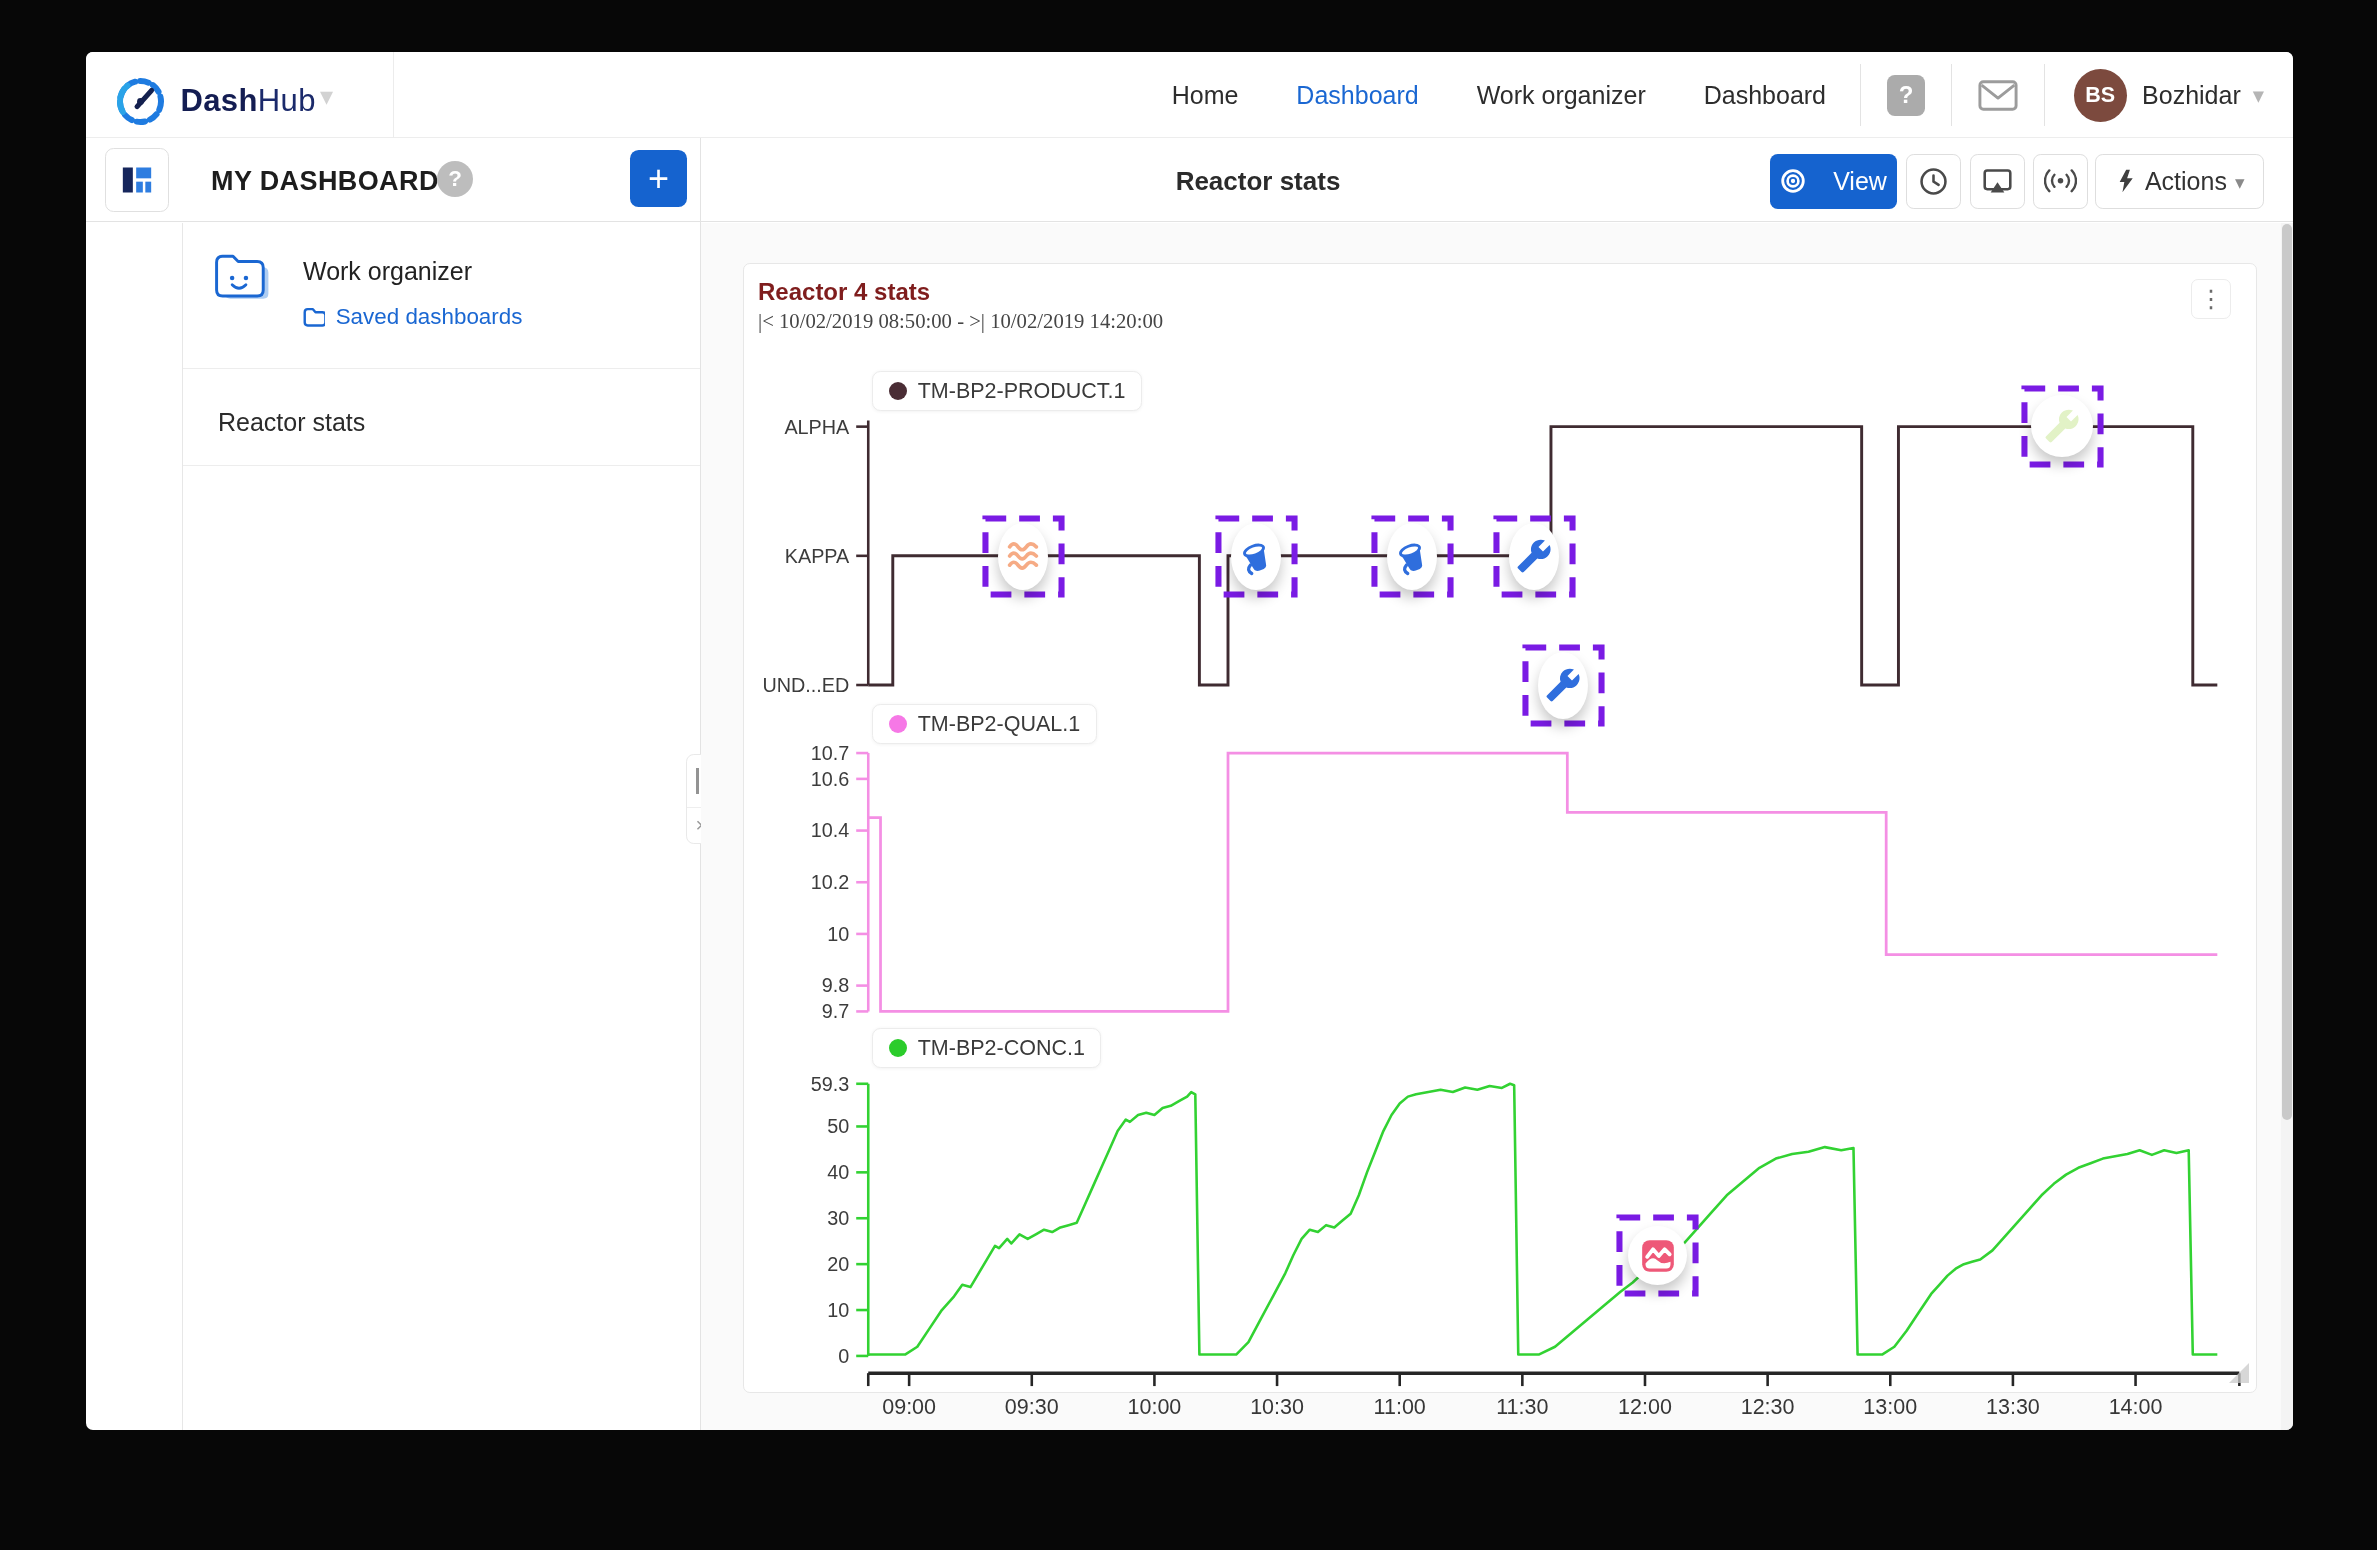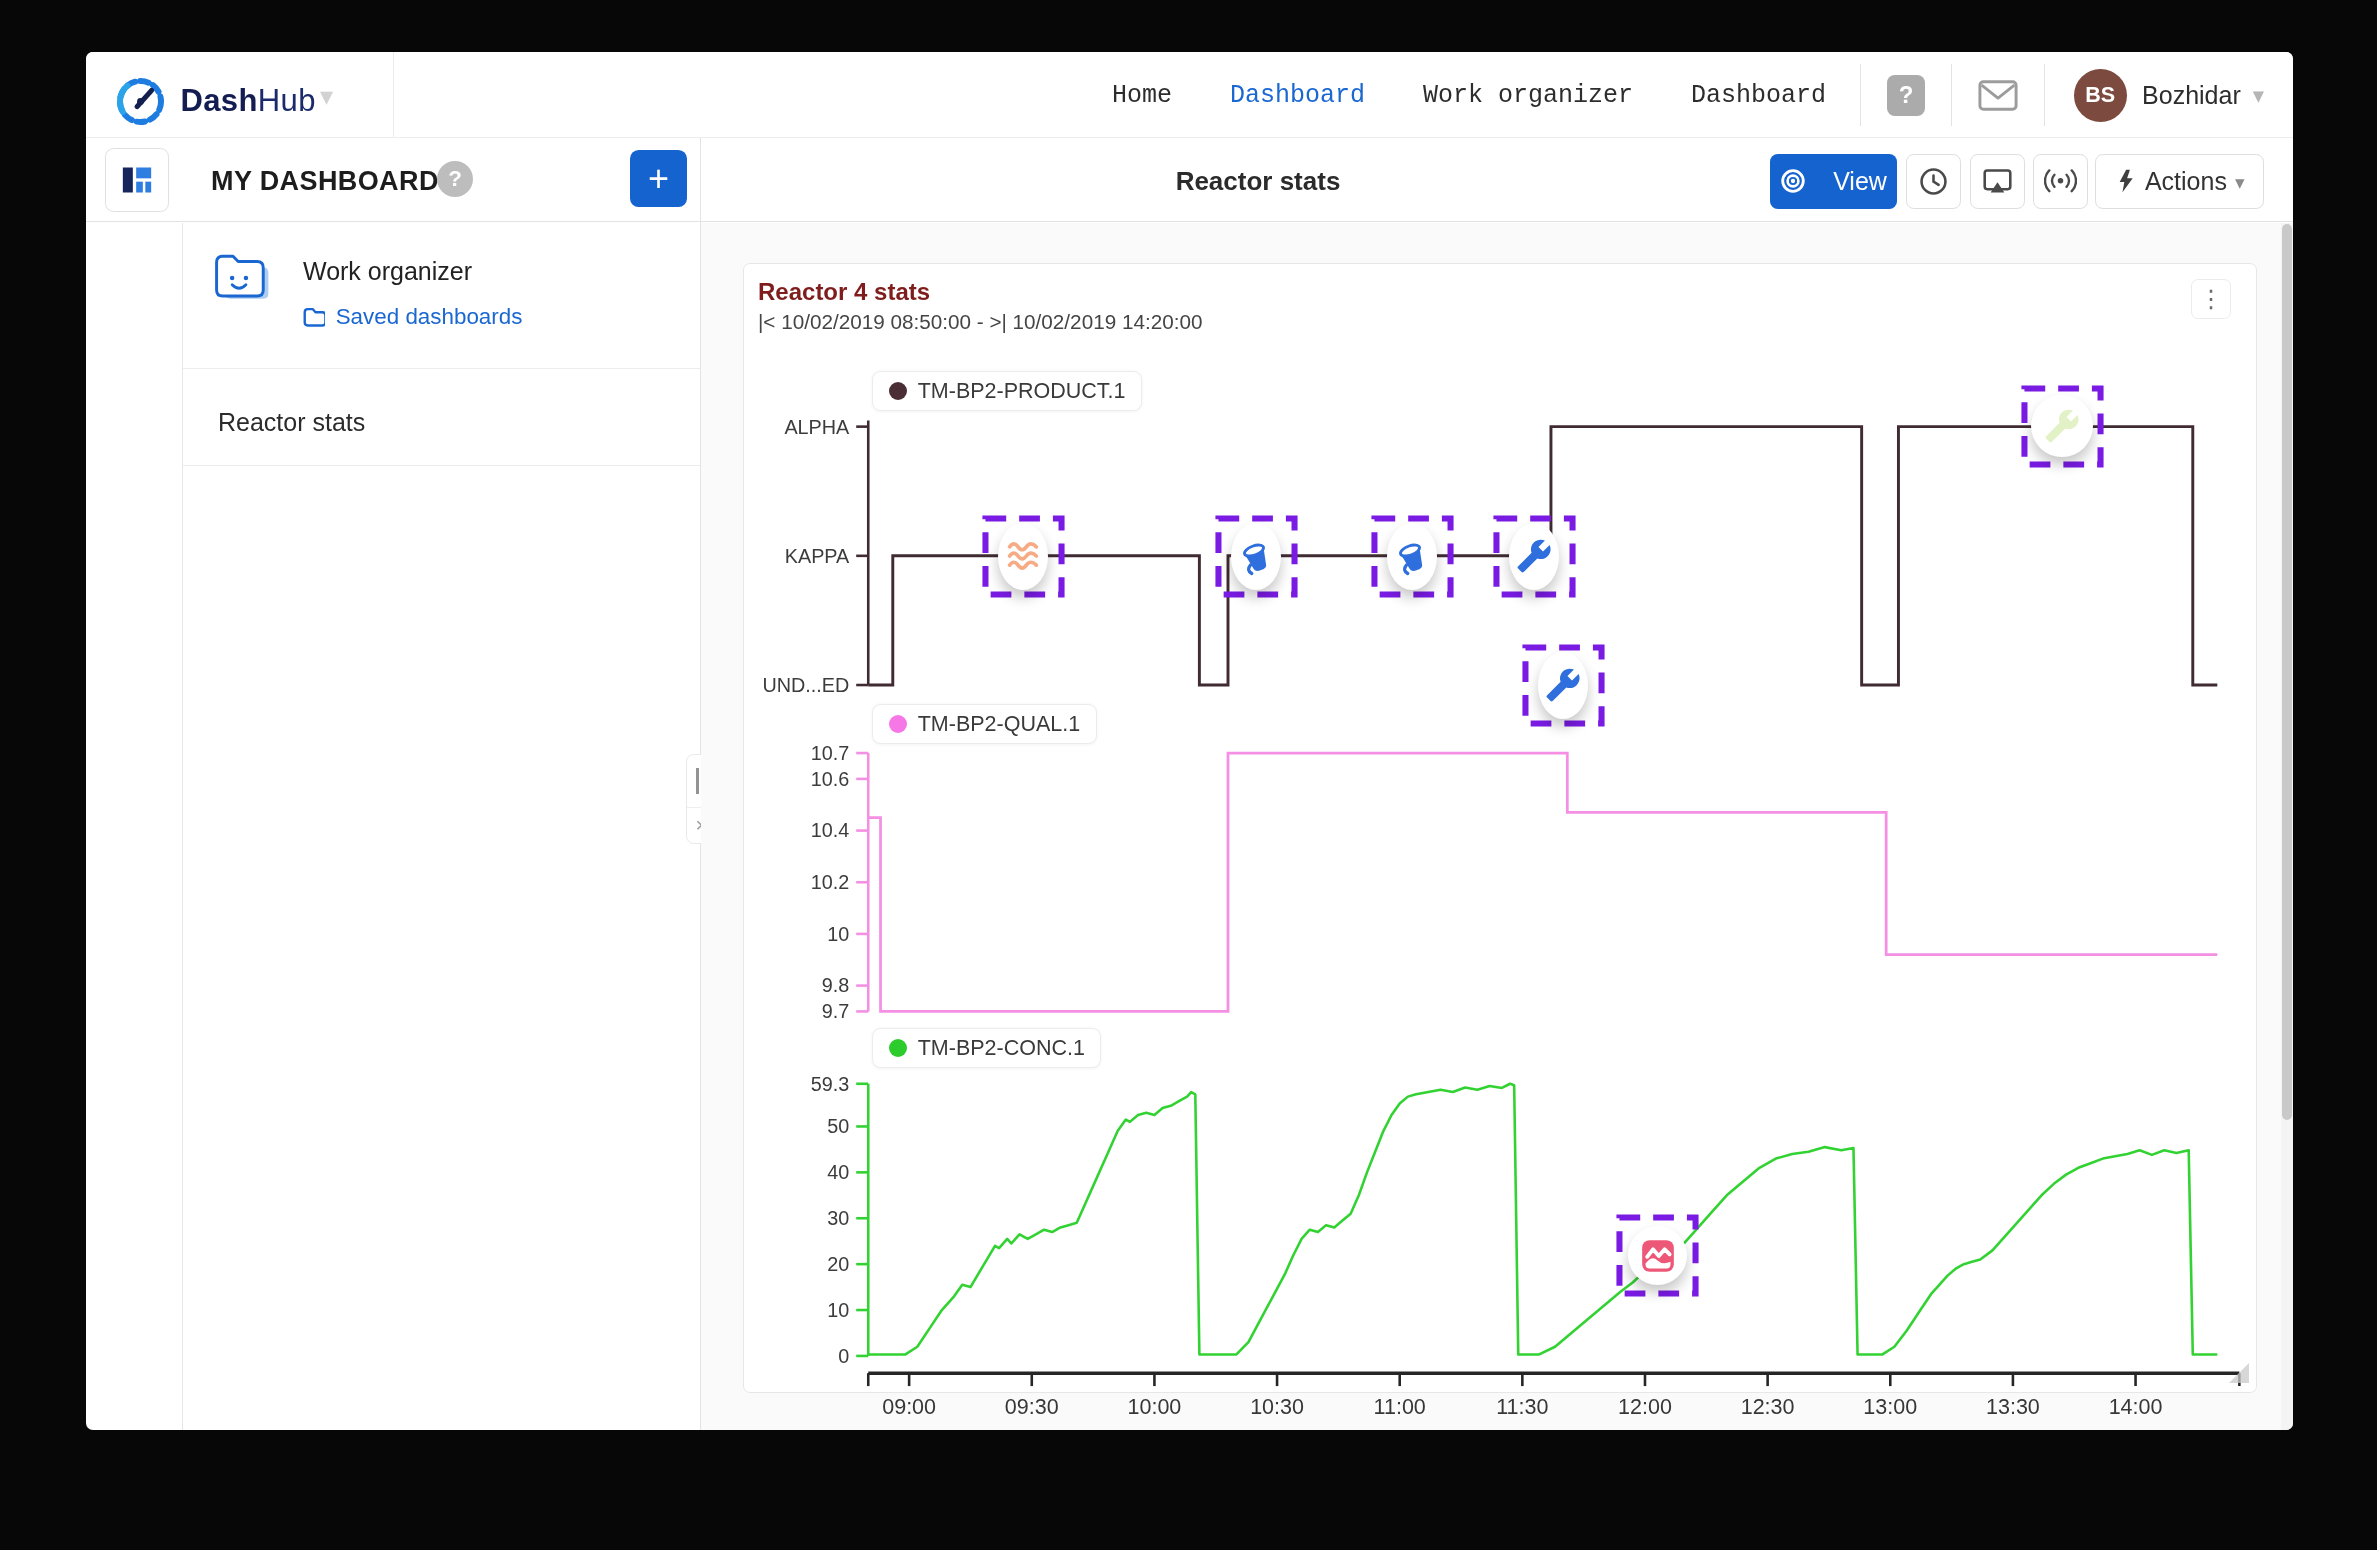--- a/index.html
+++ b/index.html
@@ -48,21 +48,21 @@
   
   .splitter { position:absolute; left:600px; top:702px; width:31px; height:90px; background:#fff; border:0.9px solid #e9e9e9; border-radius:7.8px; overflow:hidden; }
   .split-top { height:53px; border-bottom:0.9px solid #eee; display:flex; align-items:center; justify-content:center; gap:5.2px; cursor:col-resize; }
   .split-top i { display:block; width:2.6px; height:26px; background:#939393; }
   .split-x { height:34px; display:flex; align-items:center; justify-content:center; color:#9a9a9a; font-size:20.7px; cursor:pointer; }
 
   
   .main-bg { position:absolute; left:615px; top:171px; width:1580px; height:1208px; background:#fafafa; }
   .card { position:absolute; left:657px; top:211px; width:1514px; height:1130px; background:#fff; border:0.9px solid #e7e7e7; border-radius:6.9px; }
   .card-title { position:absolute; left:672px; top:226px; font-size:24px; font-weight:bold; color:#7f1d1d; }
-  .card-sub { position:absolute; left:672px; top:258px; font-size:20.7px; color:#454545; }
+  .card-sub { position:absolute; left:672px; top:258px; font-size:20.7px; color:#454545;font-family:Liberation Serif, serif; }
   .kebab { position:absolute; left:2105px; top:227px; width:40px; height:40px; border:0.9px solid #ececec; border-radius:6.9px; color:#6b6b6b; font-size:24px; display:flex; align-items:center; justify-content:center; cursor:pointer; }
   .legend { position:absolute; height:40px; background:#fff; border:0.9px solid #ececec; border-radius:8.6px; box-shadow:0 0.9px 3.4px rgba(0,0,0,.05); display:flex; align-items:center; gap:11.2px; padding:0 15.5px; font-size:21.5px; color:#3a3a3a; cursor:pointer; }
   .legend .dot { width:18px; height:18px; border-radius:50%; flex:0 0 auto; }
 
   #chart-svg { position:absolute; left:0; top:0; pointer-events:none; }
 
   .marker { position:absolute; width:83px; height:83px; cursor:pointer; }
   .marker svg.box { position:absolute; left:0; top:0; }
   .egg { position:absolute; left:16.4px; top:7.8px; width:50px; height:67px; background:#fff; border-radius:50%; box-shadow:0 7.8px 13px rgba(0,0,0,.22); display:flex; align-items:center; justify-content:center; }
   .orb { position:absolute; background:#fff; border-radius:50%; box-shadow:0 7.8px 13px rgba(0,0,0,.22); display:flex; align-items:center; justify-content:center; }
@@ -83,21 +83,21 @@
         <circle r="24" fill="none" stroke="#2aa3e8" stroke-width="7" stroke-dasharray="34 104" stroke-dashoffset="-62" stroke-linecap="round"></circle>
         <line x1="-4" y1="6" x2="13" y2="-13" stroke="#14214f" stroke-width="6" stroke-linecap="round"></line>
         <circle r="4" fill="#14214f"></circle>
       </svg>
       <div class="logo-text"><span class="b">Dash</span><span class="l">Hub</span></div>
     </div>
     <div class="logo-caret">▾</div>
     <div class="topbar-div" style="left:307px"></div>
 
     <div class="nav">
-      <div id="nav-items" style="display:flex;align-items:center;font-family:Liberation Mono, monospace;">
+      <div id="nav-items" style="display:flex;align-items:center;">
           <div class="nav-item">Home</div>
           <div class="nav-item active">Dashboard</div>
           <div class="nav-item">Work organizer</div>
           <div class="nav-item">Dashboard</div>
         </div>
       <div class="vdiv"></div>
       <div class="help-badge">?</div>
       <div class="vdiv"></div>
       <div class="mail-wrap">
         <svg width="40" height="31" viewBox="0 0 46 36">

